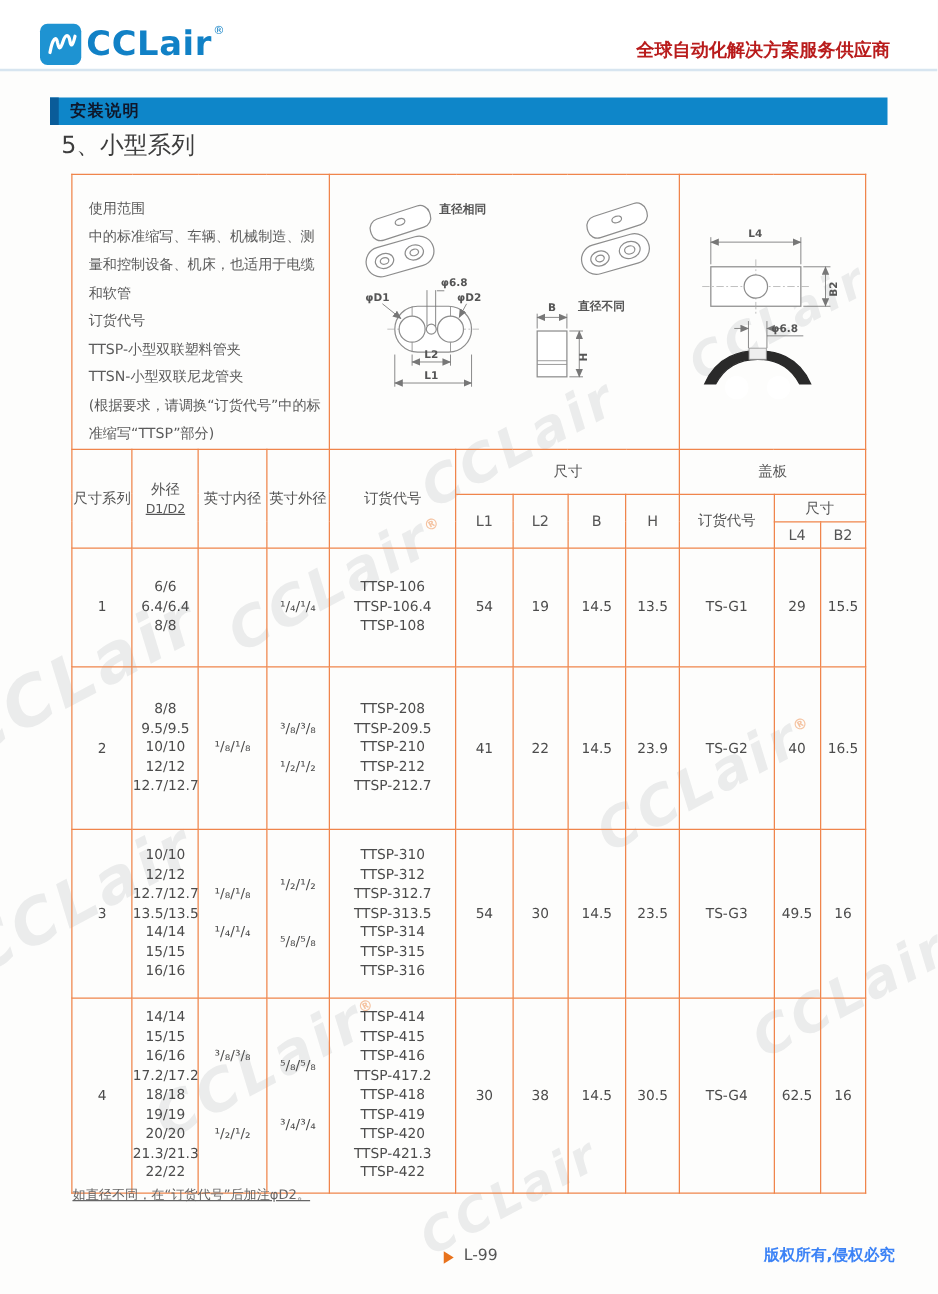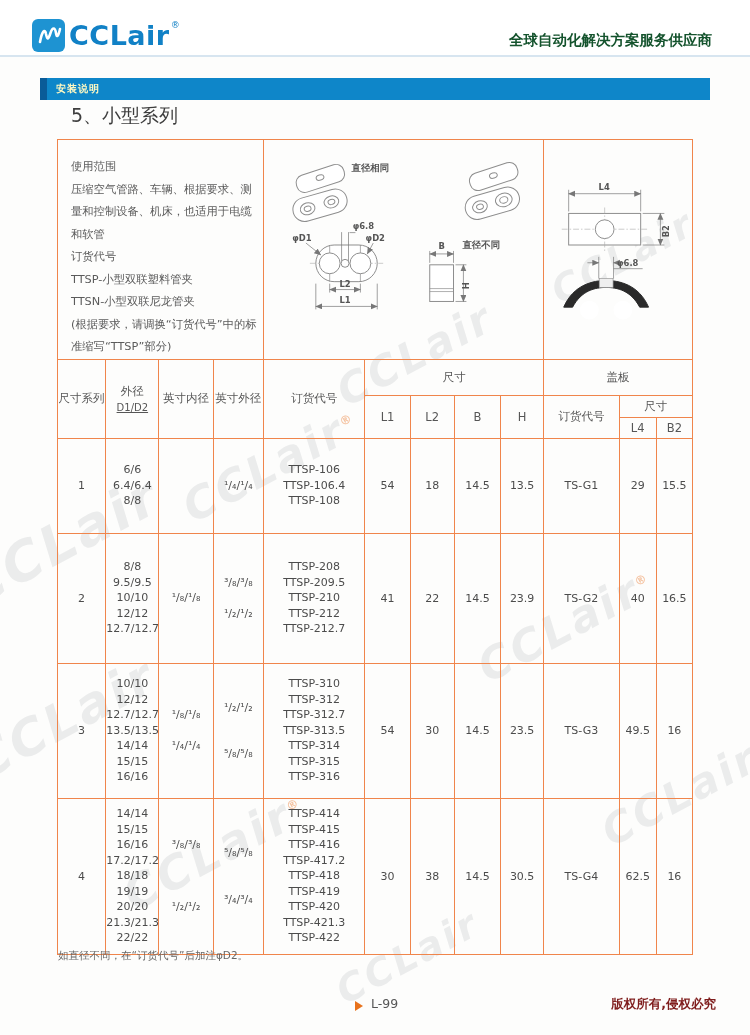--- a/index.html
+++ b/index.html
@@ -14,49 +14,49 @@
     color:rgba(140,150,158,0.16); transform:rotate(-28deg);
     letter-spacing:3px; pointer-events:none; z-index:0; white-space:nowrap;
   }
   .wmreg { font-style:normal; font-size:12px; color:rgba(235,125,50,0.45); vertical-align:super; letter-spacing:0; }
   
   .header { position:absolute; top:0; left:0; right:0; height:57px; border-bottom:2px solid #d7e5f0; background:#fff; z-index:2; }
   .logo { position:absolute; left:32px; top:19px; display:flex; align-items:flex-start; }
   .logo-box { width:33px; height:33px; background:#1e93d2; border-radius:6px; }
   .logo-text { font-size:27px; font-weight:bold; color:#1181c6; margin-left:4px; letter-spacing:0.5px; line-height:33px; }
   .logo-reg { font-size:9px; color:#1181c6; margin-top:1px; margin-left:1px; }
-  .tagline { position:absolute; right:38px; top:31px; color:#14532d; font-weight:bold; font-size:14.5px; }
+  .tagline { position:absolute; right:38px; top:31px; color:#b91c1c; font-weight:bold; font-size:14.5px; }
   
   .banner { position:absolute; left:40px; top:78px; width:670px; height:22px; background:#0e86c9; display:flex; align-items:center; z-index:2; }
   .banner-accent { width:7px; height:22px; background:#0a5c99; margin-right:9px; flex:none; }
-  .banner-title { color:#fef9c3; font-size:10px; font-weight:bold; letter-spacing:1px; }
-  
-  .section-title { position:absolute; left:71px; top:103px; font-size:19px; color:#3d3d3d; z-index:2; }
+  .banner-title { color:#0f172a; font-size:13px; font-weight:bold; letter-spacing:1px; }
+  
+  .section-title { position:absolute; left:49px; top:103px; font-size:19px; color:#3d3d3d; z-index:2; }
   
   .tablewrap { position:absolute; left:57px; top:139px; z-index:1; }
   table { border-collapse:collapse; table-layout:fixed; width:636px; }
   td,th { border:1px solid #f0854b; font-weight:normal; color:#4c4c4c;
           text-align:center; vertical-align:middle; font-size:11px; padding:0; background:transparent; }
   th { font-size:11.5px; color:#565656; }
   .pre { white-space:pre-line; line-height:15.5px; }
   .sub { display:block; font-size:10px; margin-top:3px;text-decoration:underline; }
   
   .info-cell { text-align:left; vertical-align:top; padding:16px 6px 0 13px; }
   .info-cell div { font-size:11.3px; line-height:22.5px; color:#5b5b5b; }
   
   .draw-cell { vertical-align:top; padding:0;font-weight:bold; }
   .draw-cell svg { display:block; }
   .dim-text { font-size:8.5px; fill:#555; font-family:"DejaVu Sans","Liberation Sans",sans-serif; }
   .cn-text  { font-size:9.5px; fill:#555; font-family:"DejaVu Sans","Liberation Sans",sans-serif; }
   
-  .footnote { position:absolute; left:58px; top:949px; font-size:10.5px; color:#666; z-index:2; }
+  .footnote { position:absolute; left:58px; top:949px; font-size:10.5px; color:#666; z-index:2;text-decoration:underline; }
   
   .pageno { position:absolute; left:355px; top:996px; display:flex; align-items:flex-end; font-size:12.5px; color:#555; z-index:2; }
   .tri { width:0; height:0; border-left:8px solid #e8721c; border-top:5px solid transparent; border-bottom:5px solid transparent; margin-right:8px; }
-  .copyright { position:absolute; right:34px; top:996px; font-size:12.5px; font-weight:bold; color:#7f1d1d; z-index:2; }
+  .copyright { position:absolute; right:34px; top:996px; font-size:12.5px; font-weight:bold; color:#3b82f6; z-index:2; }
 </style>
 </head>
 <body>
 
 <div class="wm" style="left:330px; top:330px; font-size:42px;"><span>CCLair</span></div>
 <div class="wm" style="left:545px; top:235px; font-size:38px;"><span>CCLair</span></div>
 <div class="wm" style="left:175px; top:440px; font-size:44px;"><span>CCLair</span><span class="wmreg">®</span></div>
 <div class="wm" style="left:-45px; top:510px; font-size:54px;"><span>CCLair</span></div>
 <div class="wm" style="left:470px; top:600px; font-size:44px;"><span>CCLair</span><span class="wmreg">®</span></div>
 <div class="wm" style="left:-35px; top:690px; font-size:50px;"><span>CCLair</span></div>
@@ -98,21 +98,21 @@
     <col style="width:43px">
         <col style="width:75px">
         <col style="width:37px">
         <col style="width:36px">
   </colgroup>
 
   <tbody>
         <tr style="height:212px;">
     <td colspan="4" class="info-cell">
       <div>使用范围</div>
-      <div>压缩空气管路、车辆、根据要求、测量和控制设备、机床，也适用于电缆和软管</div>
+      <div>中的标准缩写、车辆、机械制造、测量和控制设备、机床，也适用于电缆和软管</div>
       <div>订货代号</div>
       <div>TTSP-小型双联塑料管夹</div>
       <div>TTSN-小型双联尼龙管夹</div>
       <div>(根据要求，请调换“订货代号”中的标准缩写“TTSP”部分)</div>
     </td>
     <td colspan="5" class="draw-cell">
       <svg width="277" height="210" viewBox="0 0 279 212">
         <defs>
           <marker id="m1" markerWidth="8" markerHeight="8" refX="6.5" refY="3" orient="auto-start-reverse" markerUnits="userSpaceOnUse">
             <path d="M0,0L7,3L0,6z" fill="#777"></path>
@@ -263,21 +263,21 @@
     <td>1</td>
     <td class="pre">6/6
 6.4/6.4
 8/8</td>
     <td class="pre"></td>
     <td class="pre">¹/₄/¹/₄</td>
     <td class="pre">TTSP-106
 TTSP-106.4
 TTSP-108</td>
     <td>54</td>
-    <td>18</td>
+    <td>19</td>
     <td>14.5</td>
     <td>13.5</td>
     <td>TS-G1</td>
     <td>29</td>
     <td>15.5</td>
   </tr>
 
   <tr style="height:130px;">
     <td>2</td>
     <td class="pre">8/8

